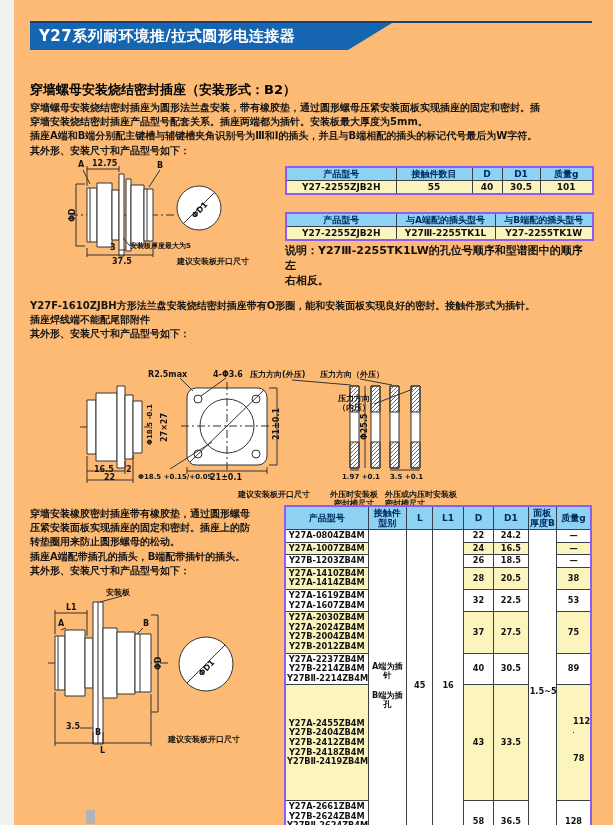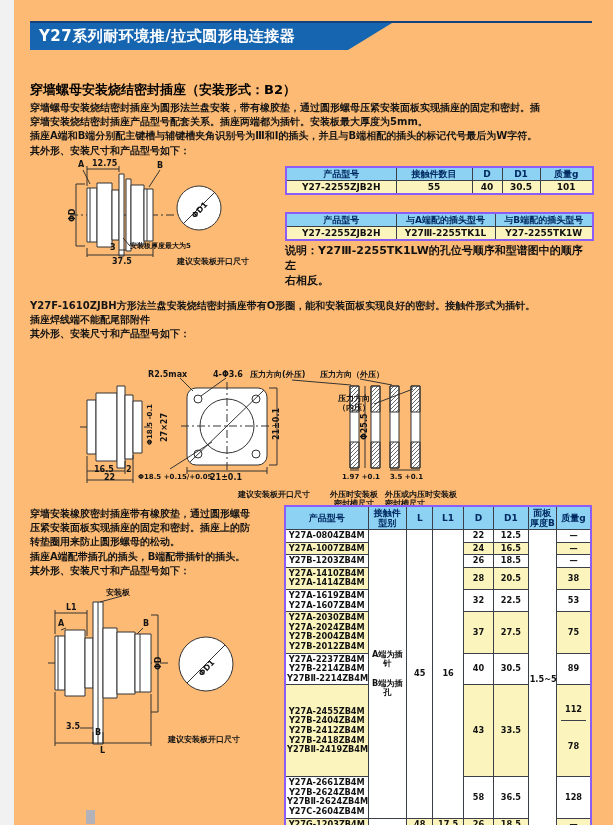--- a/index.html
+++ b/index.html
@@ -18,21 +18,21 @@
   table { border-collapse:collapse; table-layout:fixed; }
   .dtab { position:absolute; background:#fff; }
   .dtab th, .dtab td { border:1px solid #3a3f49; font-size:9px; text-align:center; vertical-align:middle; padding:1px 1px; }
   .dtab th { background:#8ed2f3; color:#002a62; font-weight:bold; white-space:pre-line; line-height:10px; }
   .dtab td { background:#fbf5bd; font-weight:bold; }
   .dtab { border:2px solid #8b5cf6; }
 
   .t3 td { font-size:8.2px; line-height:9.6px; font-weight:bold; background:#fff; white-space:pre-line; }
   .t3 td.y { background:#fbf5bd; }
   .t3 td.merged { background:#fff; }
-  .t3 td.split { padding:4px; }
+  .t3 td.split { padding:16px; }
   .t3 .split .a { border-bottom:1px solid #3a3f49; padding:6px 0 5px; }
   .t3 .split .b { padding:12px 0 11px; }
 
   .diagram { position:absolute; }
   .diagram svg { position:absolute; left:0; top:0; }
   .lbl { position:absolute; font-size:8px; font-weight:bold; color:#141414; white-space:pre-line; line-height:9px; }
   .lbl.small { font-size:7px; }
   .rot { transform:rotate(-90deg); transform-origin:left top; }
   .diag { transform:rotate(-47deg); transform-origin:left top; }
   .footer-tab { position:absolute; left:86px; top:810px; width:9px; height:14px; background:#b2b2b8; }
@@ -306,21 +306,21 @@
       <th>质量g</th>
     </tr>
     <tr>
       <td>Y27A-0804ZB4M</td>
       <td class="merged" rowspan="9">A端为插针
 
 B端为插孔</td>
       <td class="merged" rowspan="9">45</td>
       <td class="merged" rowspan="9">16</td>
       <td>22</td>
-      <td>12.5</td>
+      <td>24.2</td>
       <td class="merged" rowspan="10">1.5~5</td>
       <td>—</td>
     </tr>
     <tr>
       <td class="y">Y27A-1007ZB4M</td>
       <td class="y">24</td>
       <td class="y">16.5</td>
       <td class="y">—</td>
     </tr>
     <tr>

